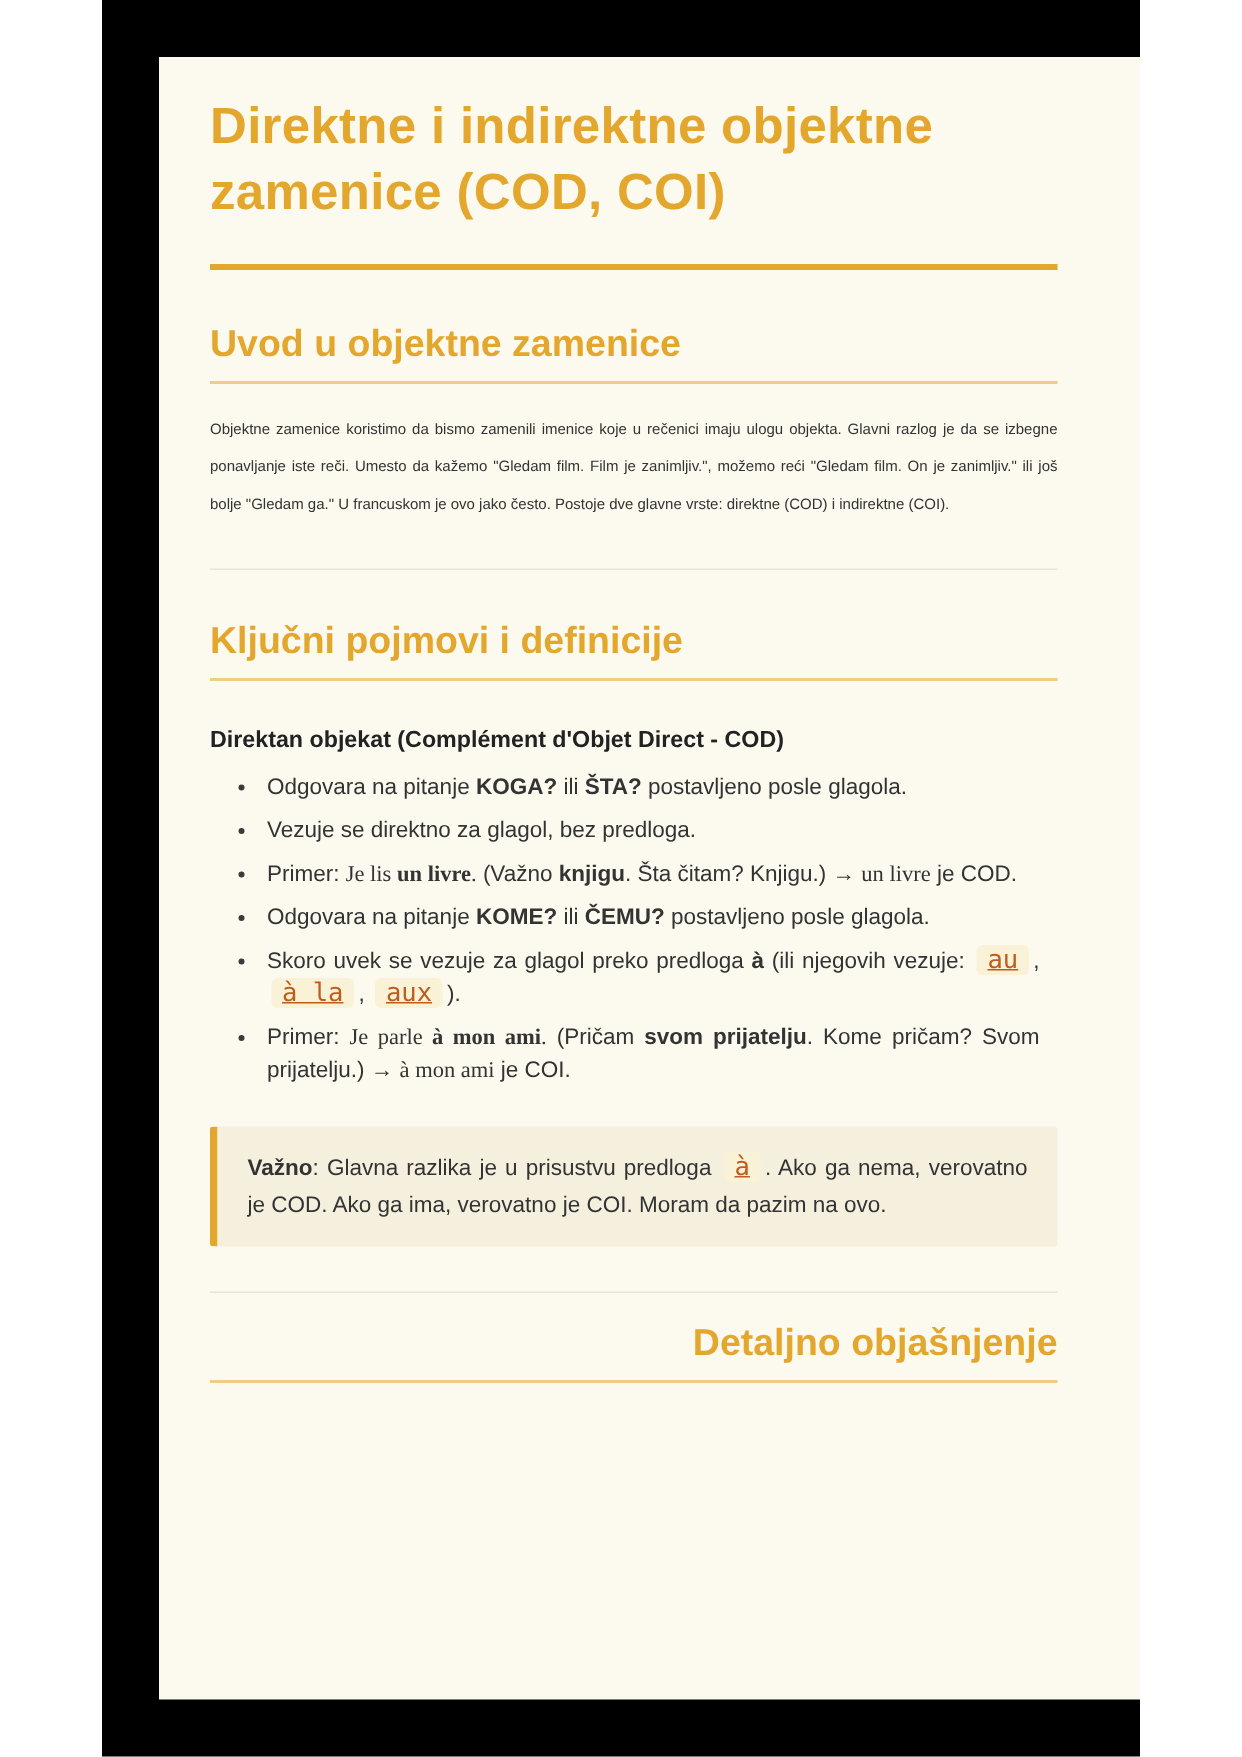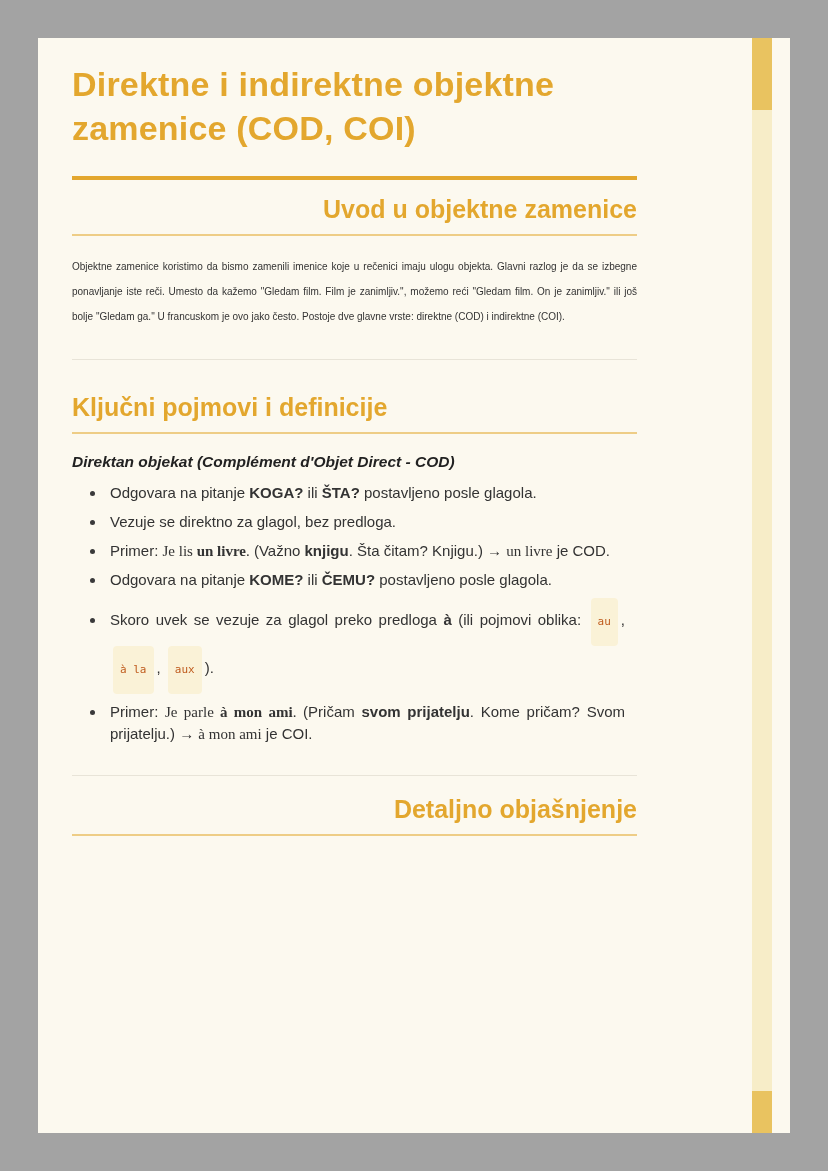--- a/index.html
+++ b/index.html
@@ -11,45 +11,45 @@
     --code-bg:#faf2d7;
     --callout-bg:#f5f0de;
     --stripe:#f7edc8;
     --stripe-cap:#e9c360;
     --divider:#e8e4d8;
     --footer-text:#b8b29a;
   }
   *{box-sizing:border-box;}
   html,body{margin:0;padding:0;}
   body{background:#ffffff;font-family:"Liberation Sans",sans-serif;color:var(--text);}
-  .canvas{position:relative;width:828px;height:1171px;background:#a3a3a3;overflow:hidden;margin:0 auto;}
+  .canvas{position:relative;width:692px;height:1171px;background:#000000;overflow:hidden;margin:0 auto;}
   .page{position:absolute;left:38px;top:38px;width:752px;height:1095px;background:var(--page-bg);overflow:hidden;}
   .edge-stripe{position:absolute;top:0;right:18px;width:20px;height:100%;display:flex;flex-direction:column;}
   .edge-stripe .cap-top{height:72px;background:var(--stripe-cap);}
   .edge-stripe .mid{flex:1;background:var(--stripe);}
   .edge-stripe .cap-bottom{height:42px;background:var(--stripe-cap);}
   .content{position:absolute;left:34px;top:0;width:565px;padding-top:24px;}
   h1{margin:0;font-size:34px;line-height:44px;font-weight:800;color:var(--accent);letter-spacing:0.2px;}
   .title-rule{margin-top:26px;height:4px;background:var(--accent);border:none;width:100%;}
   h2{margin:0;font-size:25px;line-height:30px;font-weight:800;color:var(--accent);
      padding-bottom:10px;border-bottom:2px solid var(--accent-light);}
-  .sec-uvod h2{margin-top:14px;text-align:right;}
+  .sec-uvod h2{margin-top:34px;}
   .sec-pojmovi h2{margin-top:32px;}
   .sec-detaljno h2{margin-top:18px;text-align:right;}
   p.body-par{margin:18px 0 0;font-size:10px;line-height:25px;text-align:justify;}
   hr.divider{border:none;border-top:1px solid var(--divider);margin:30px 0 0;width:100%;}
-  h3{margin:18px 0 10px;font-size:15.5px;line-height:20px;font-weight:700;color:#222222;font-style:italic;}
+  h3{margin:30px 0 10px;font-size:15.5px;line-height:20px;font-weight:700;color:#222222;}
   ul{margin:0;padding:0 0 0 22px;}
   li{margin:7px 12px;font-size:15px;line-height:22px;text-align:justify;padding-left:4px;}
   li::marker{color:#3a3a3a;}
   .b{font-weight:700;}
   .i{font-family:"Liberation Serif",serif;font-size:15px;}
   .code{display:inline-block;font-family:"DejaVu Sans Mono","Liberation Mono",monospace;
-        font-size:11px;line-height:16px;color:var(--code-text);background:var(--code-bg);
-        padding:16px 7px;border-radius:4px;margin:0 3px;white-space:nowrap;vertical-align:baseline;}
+        font-size:17px;line-height:16px;color:var(--code-text);background:var(--code-bg);
+        padding:2px 7px;border-radius:4px;margin:0 3px;white-space:nowrap;vertical-align:baseline;text-decoration:underline;}
   .callout{margin-top:26px;background:var(--callout-bg);border-left:5px solid var(--accent);
            padding:15px 20px;border-radius:2px;}
   .callout p{margin:0;font-size:15px;line-height:25px;text-align:justify;}
   .footer{position:absolute;top:1123px;right:33px;font-size:10px;color:var(--footer-text);}
 </style>
 </head>
 <body>
 
 <div class="canvas">
   <div class="page">
@@ -77,24 +77,27 @@
 
         <h3>Direktan objekat (Complément d'Objet Direct - COD)</h3>
         <ul>
           <li><span>Odgovara na pitanje </span><span class="b">KOGA?</span><span> ili </span><span class="b">ŠTA?</span><span> postavljeno posle glagola.</span></li>
           <li><span>Vezuje se direktno za glagol, bez predloga.</span></li>
           <li><span>Primer: </span><span class="i">Je lis </span><span class="b i">un livre</span><span class="i">.</span><span> (Važno </span><span class="b">knjigu</span><span>. Šta čitam? Knjigu.) → </span><span class="i">un livre</span><span> je COD.</span></li>
         </ul>
 
         <ul>
           <li><span>Odgovara na pitanje </span><span class="b">KOME?</span><span> ili </span><span class="b">ČEMU?</span><span> postavljeno posle glagola.</span></li>
-          <li><span>Skoro uvek se vezuje za glagol preko predloga </span><span class="b">à</span><span> (ili pojmovi oblika: </span><span class="code">au</span><span>, </span><span class="code">à la</span><span>, </span><span class="code">aux</span><span>).</span></li>
+          <li><span>Skoro uvek se vezuje za glagol preko predloga </span><span class="b">à</span><span> (ili njegovih vezuje: </span><span class="code">au</span><span>, </span><span class="code">à la</span><span>, </span><span class="code">aux</span><span>).</span></li>
           <li><span>Primer: </span><span class="i">Je parle </span><span class="b i">à mon ami</span><span class="i">.</span><span> (Pričam </span><span class="b">svom prijatelju</span><span>. Kome pričam? Svom prijatelju.) → </span><span class="i">à mon ami</span><span> je COI.</span></li>
         </ul>
 
+        <div class="callout">
+          <p><span class="b">Važno</span><span>: Glavna razlika je u prisustvu predloga </span><span class="code">à</span><span>. Ako ga nema, verovatno je COD. Ako ga ima, verovatno je COI. Moram da pazim na ovo.</span></p>
+        </div>
       </section>
 
       <hr class="divider">
 
       <section class="sec-detaljno">
         <h2>Detaljno objašnjenje</h2>
       </section>
 
     </div>
 

